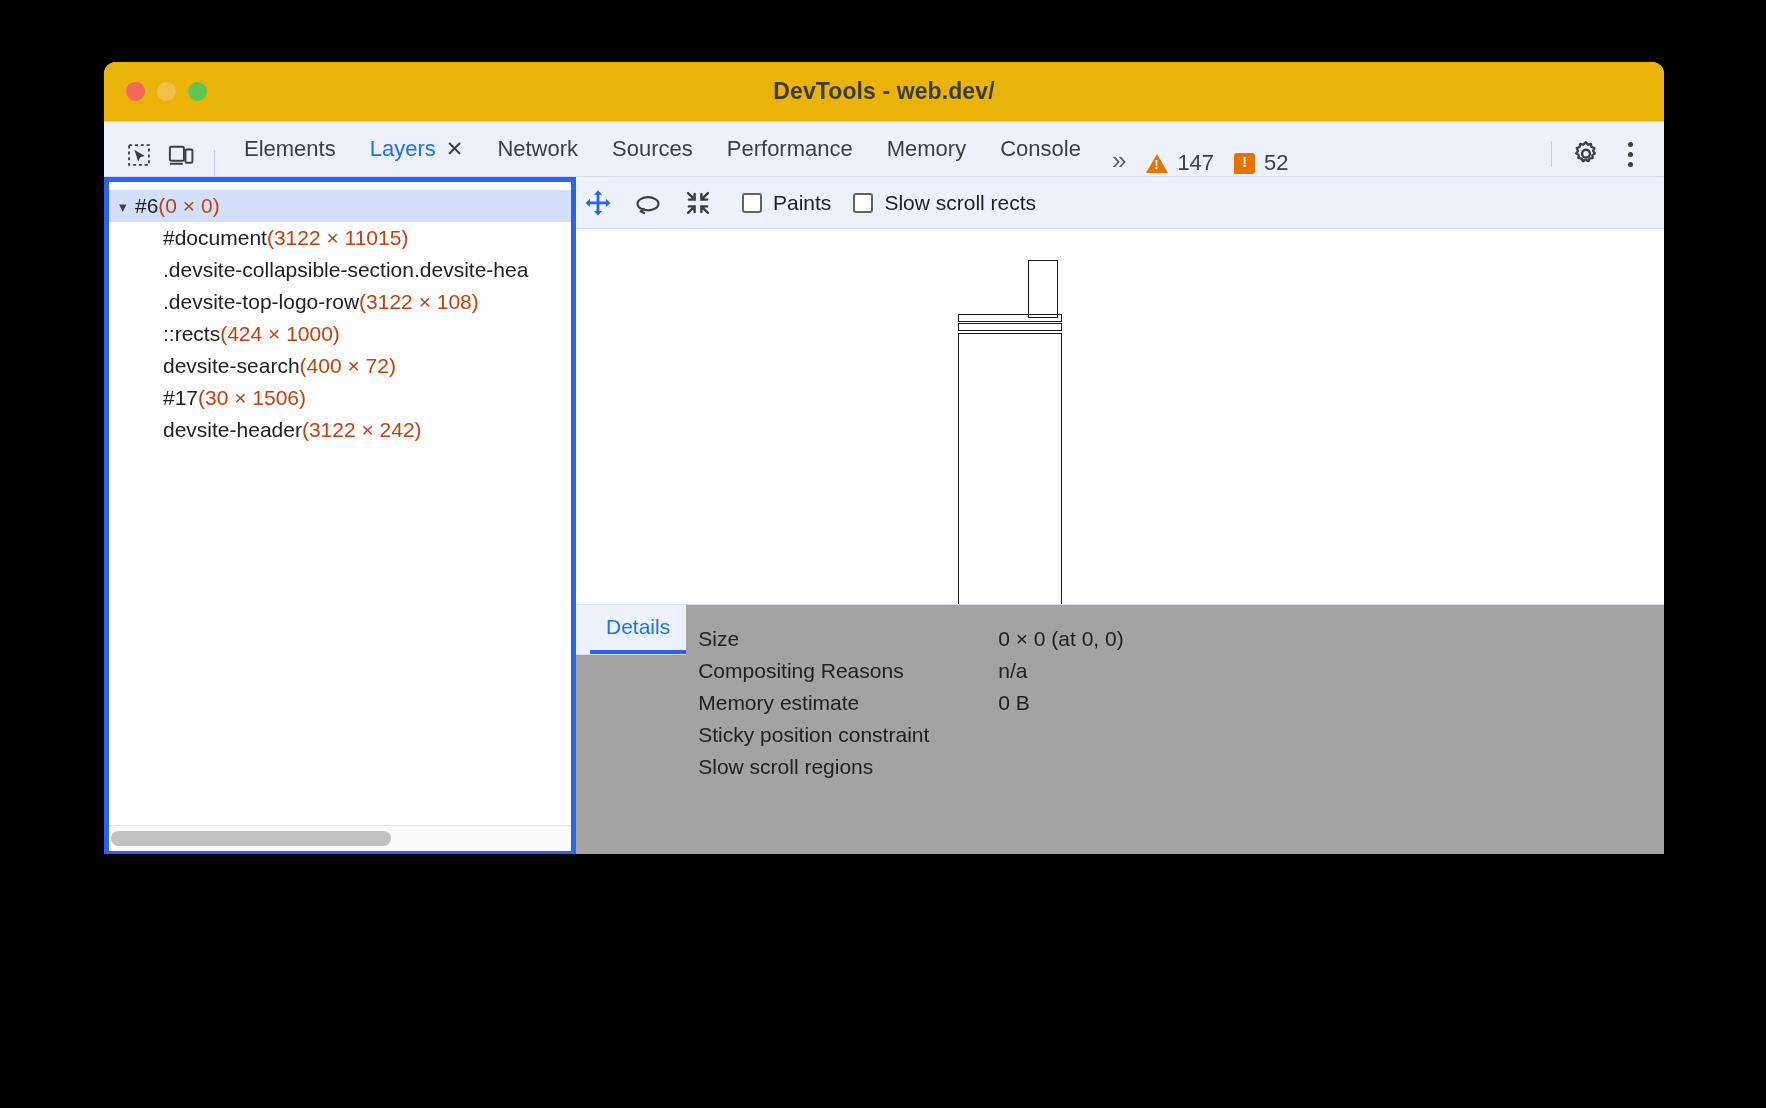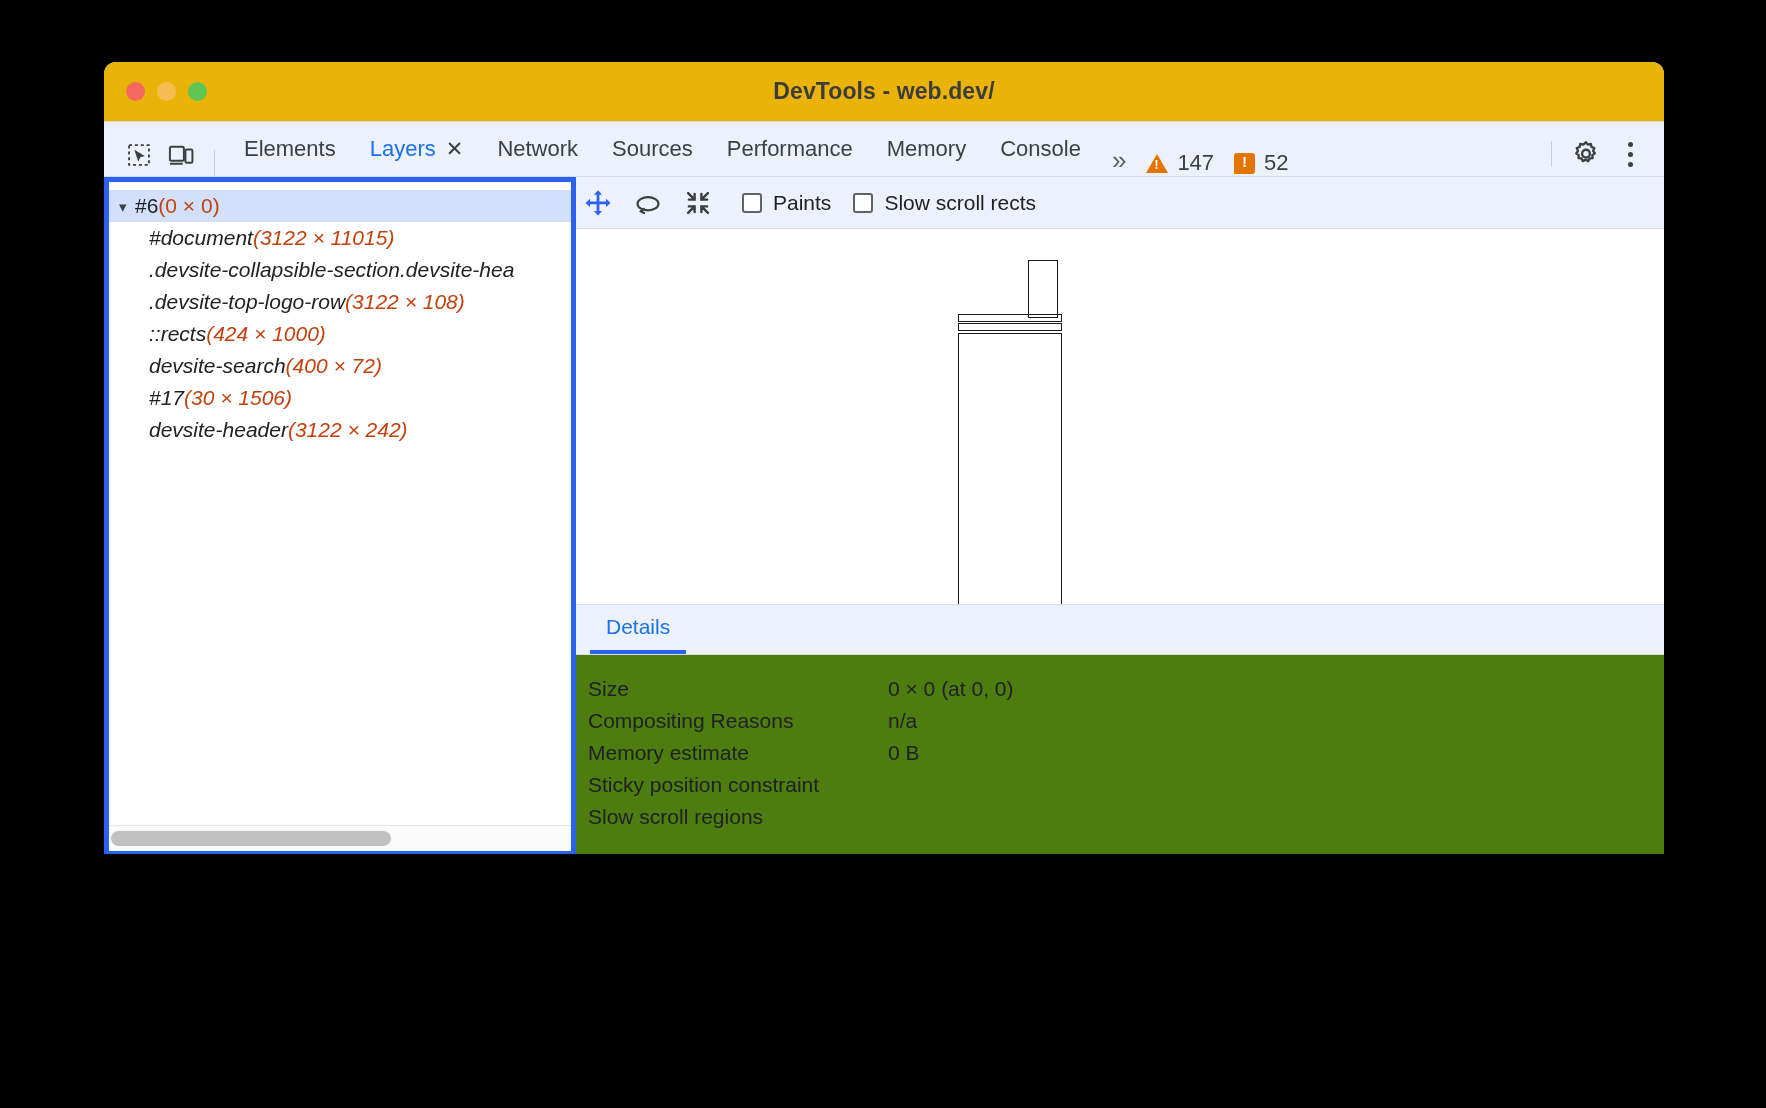--- a/index.html
+++ b/index.html
@@ -175,21 +175,21 @@
     padding-left: 10px;
   }
   .tree-row.selected { background: #d2e0fc; }
   .tw {
     width: 16px;
     font-size: 15px;
     color: #3c4043;
     flex: 0 0 auto;
     line-height: 1;
   }
-  .tree-row.child { padding-left: 40px; font-style: italic; }
+  .tree-row.child { padding-left: 54px; }
   .ln { color: #202124; }
   .ld { color: #c2410c; }
 
   #tree-scrollbar {
     height: 26px;
     background: #fafafa;
     border-top: 1px solid #e6e6e6;
     display: flex;
     align-items: center;
     padding: 0 2px;
@@ -250,24 +250,24 @@
     position: absolute;
     border: 1.6px solid #1a1a1a;
     background: transparent;
   }
   .layer-rect.thin { border-width: 1.3px; }
 
   
   #details {
     flex: 0 0 auto;
     border-top: 1px solid #d8dee9;
-    background: #4d7c0f;
+    background: #a3a3a3;
     height: 252px;
     display: flex;
-    flex-direction: column;
+    flex-direction: row;
   }
   #details-tabs {
     height: 50px;
     background: #edf1fb;
     display: flex;
     align-items: flex-end;
     padding-left: 14px;
     border-bottom: 1px solid #d8dee9;
   }
   #details-tab {

